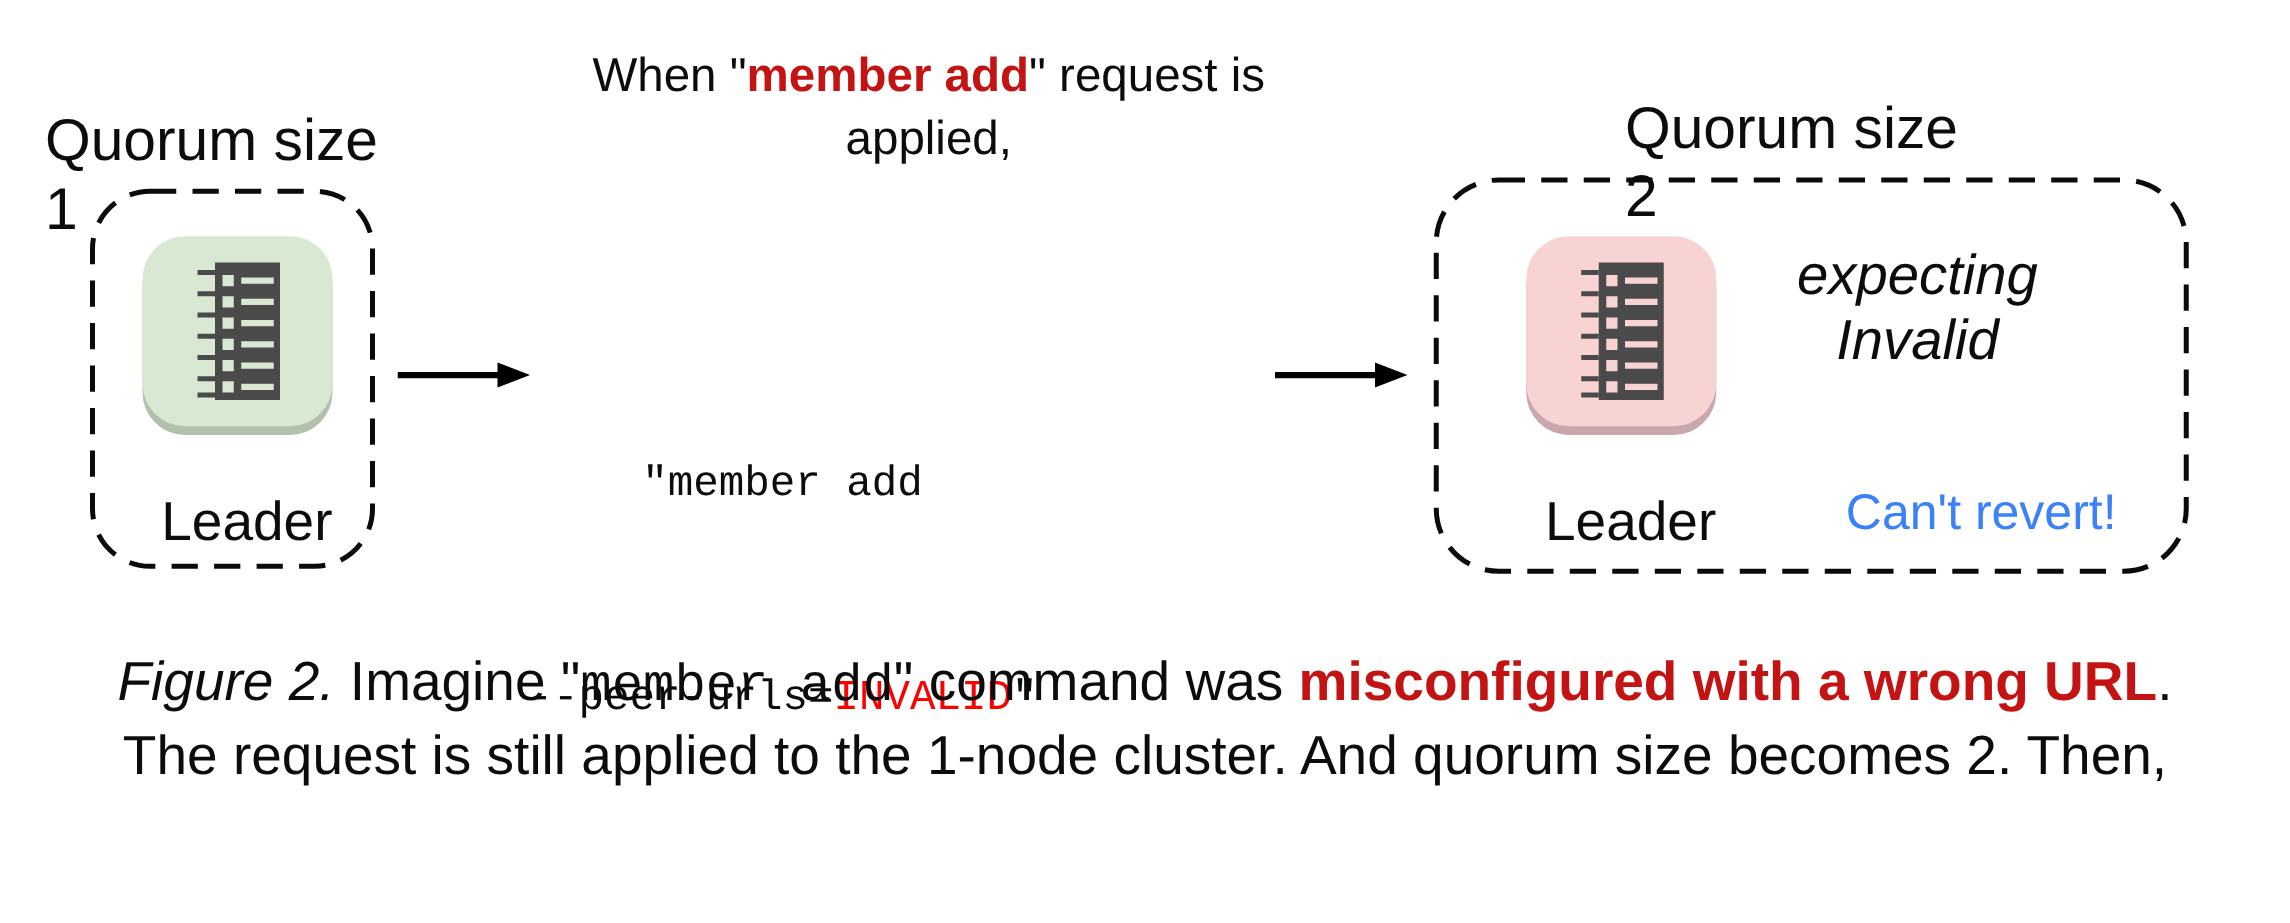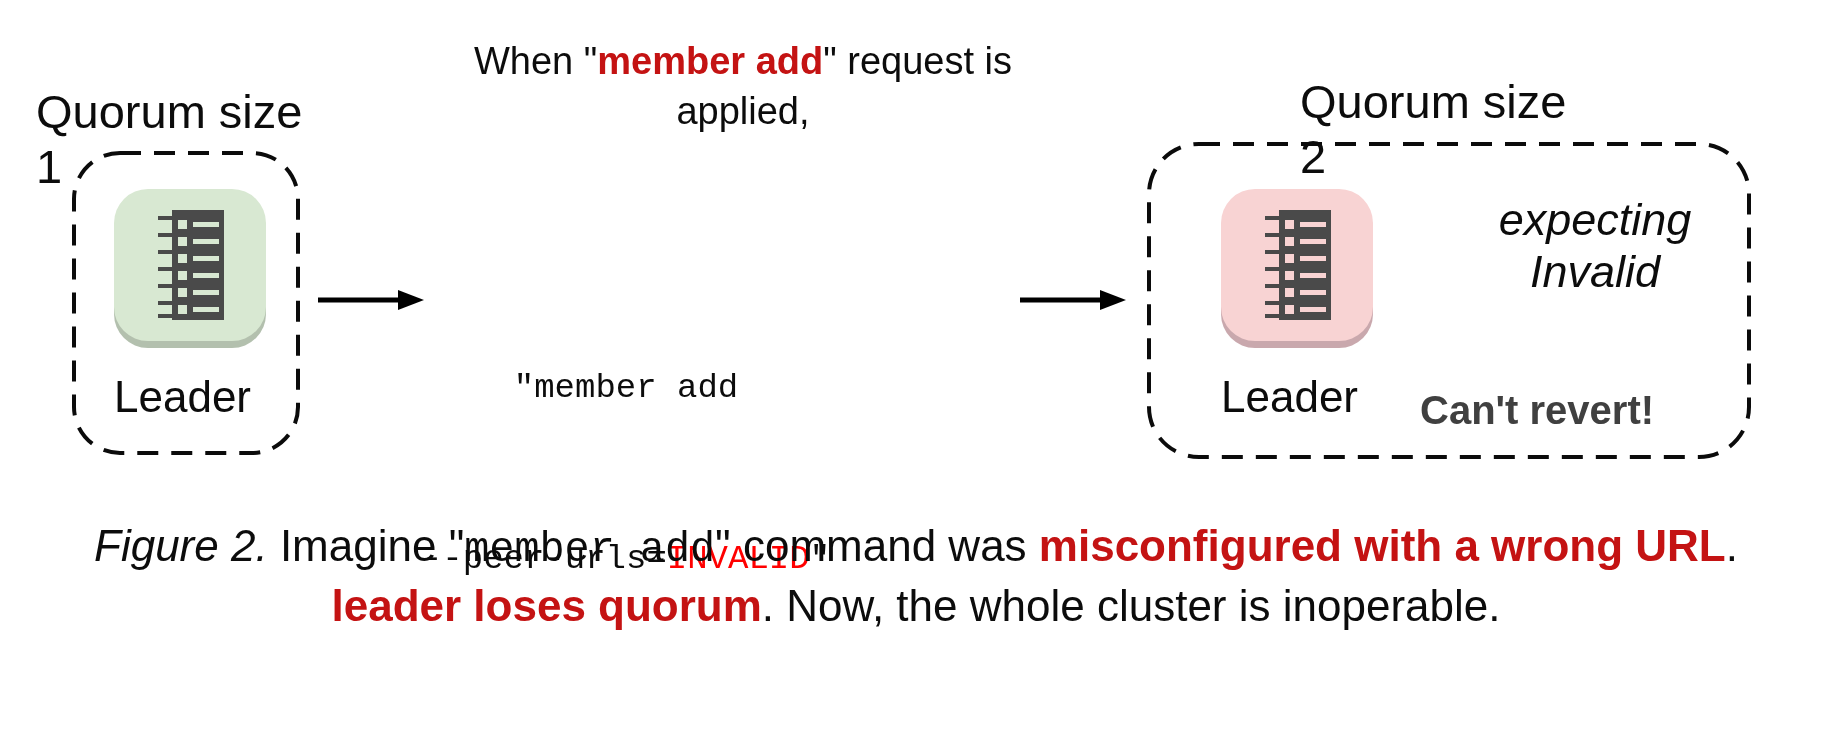--- a/index.html
+++ b/index.html
@@ -20,41 +20,41 @@
             display:flex; align-items:center; justify-content:center; }
   .node-left  { left:114px;  top:189px; }
   .node-right { left:1221px; top:189px; }
   .device.green { background:#d8e8d2; box-shadow:0 7px 0 0 #b3c0ae; }
   .device.pink  { background:#f8d3d3; box-shadow:0 7px 0 0 #c9a8ad; }
   .device svg { width:104px; height:122px; }
   .device .body { fill:#4a4a4a; }
   .device.green .hole { fill:#d8e8d2; }
   .device.pink  .hole { fill:#f8d3d3; }
 
-  .node-label { position:absolute; width:152px; text-align:left; font-size:44px; }
+  .node-label { position:absolute; width:152px; text-align:right; font-size:44px;margin-top:21px; }
   .leader-left  { left:114px;  top:372px; }
   .leader-right { left:1221px; top:372px; }
 
   .arrow { position:absolute; top:287px; width:106px; height:26px; }
   .arrow-left  { left:318px; }
   .arrow-right { left:1020px; }
 
   .note { position:absolute; left:453px; top:36px; width:580px;
           text-align:center; font-size:38px; line-height:50px; }
   .hl { color:#c41313; font-weight:bold; }
 
   .command { position:absolute; left:346px; top:246px; width:560px; text-align:center;
              font-family:"Liberation Mono", monospace; font-size:34px; line-height:57px;
              white-space:pre; }
   .bright-red { color:#ff0000; }
 
-  .status-note { position:absolute; left:1430px; top:194px; width:330px; text-align:center;
+  .status-note { position:absolute; left:1369px; top:194px; width:330px; text-align:center;
                  font-style:italic; font-size:45px; line-height:52px; }
-  .warning { position:absolute; left:1420px; top:388px; width:330px; text-align:left;
-             font-size:40px; font-weight:bold; color:#404040; }
+  .warning { position:absolute; left:1420px; top:388px; width:330px; text-align:center;
+             font-size:40px; font-weight:normal; color:#3b82f6; }
 
   .caption { position:absolute; left:61px; top:518px; width:1710px; text-align:center;
              font-size:44px; line-height:56px; }
   .caption .fig { font-style:italic; }
   .caption .mono { font-family:"Liberation Mono", monospace; font-size:0.95em; }
 </style>
 </head>
 <body>
 
 <div class="canvas">
@@ -151,16 +151,16 @@
   <div class="node-label leader-right">Leader</div>
 
   <div class="status-note">
     <div>expecting</div>
     <div>Invalid</div>
   </div>
   <div class="warning">Can't revert!</div>
 
   <div class="caption">
     <div><span class="fig">Figure 2.</span><span> Imagine </span><span>"</span><span class="mono">member add</span><span>" command was </span><span class="hl">misconfigured with a wrong URL</span><span>.</span></div>
-    <div><span class="hl">leader loses quorum</span><span>. Now, the whole cluster is inoperable.</span></div>
+    <div>The request is still applied to the 1-node cluster. And quorum size becomes 2. Then,</div>
   </div>
 
 </div>
 
 </body></html>

